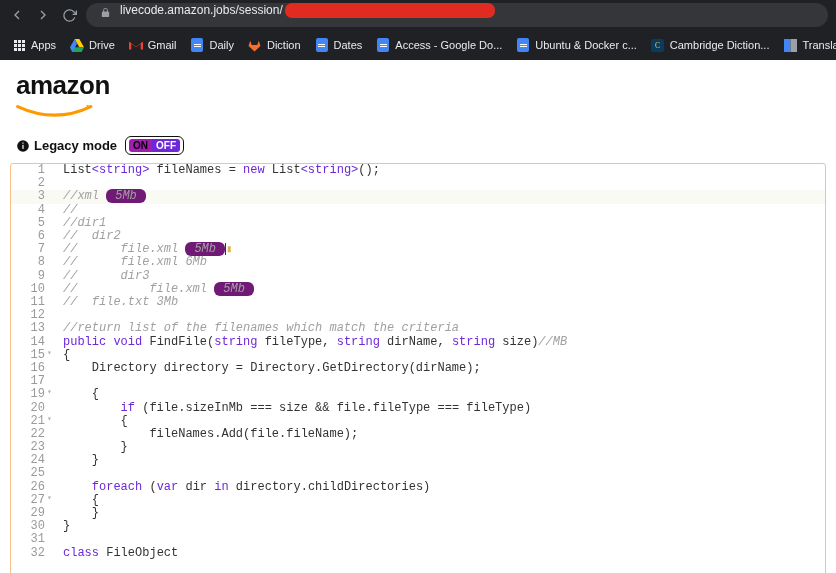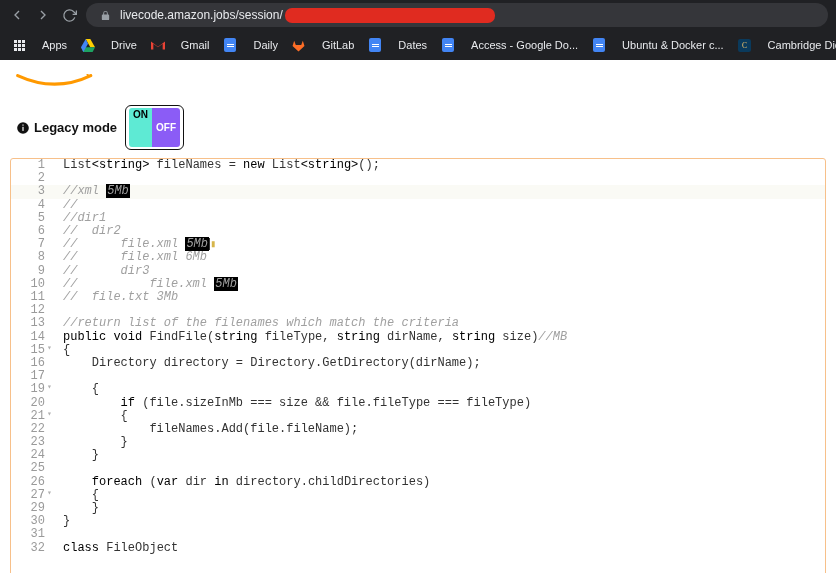--- a/index.html
+++ b/index.html
@@ -8,50 +8,50 @@
     background: #fff;
     width: 836px;
     height: 573px;
     overflow: hidden;
   }
   .browser-chrome { background: #202124; height: 60px; color: #e8eaed; }
   .nav-row { display: flex; align-items: center; height: 30px; padding: 0 8px; gap: 8px; }
   .nav-icon { color: #9aa0a6; display:flex; align-items:center; justify-content:center; width:18px; height:18px; }
   .url-bar {
     flex: 1; background: #35363a; border-radius: 14px; height: 24px;
-    display: flex; align-items: center; padding: 0 10px; font-size: 12px; color: #e8eaed;
+    display: flex; padding: 0 10px; font-size: 12px; color: #e8eaed;
   }
   .redacted { background: #e02b20; border-radius: 7px; width: 210px; height: 15px; margin-left: 2px; }
   .bookmarks-row { display: flex; align-items: center; height: 30px; padding: 0 8px; gap: 6px; }
-  .bk { display:flex; align-items:center; gap:16px; font-size:11px; color:#e8eaed; padding:0 4px; white-space:nowrap;text-align:right; }
+  .bk { display:flex; align-items:center; gap:5px; font-size:11px; color:#e8eaed; padding:0 4px; white-space:nowrap;text-align:right; }
   .bk-icon { width:14px; height:14px; display:flex; align-items:center; justify-content:center; }
   .apps-icon { display:grid; grid-template-columns:repeat(3,3px); grid-template-rows:repeat(3,3px); gap:1px; }
   .apps-icon span { background:#e8eaed; width:3px; height:3px; }
   .doc-icon { width:12px; height:14px; background:#4285f4; border-radius:2px; display:flex; flex-direction:column; justify-content:center; align-items:center; gap:1px; }
   .doc-icon::before,.doc-icon::after{content:"";width:7px;height:1px;background:#fff;}
   .page-content { background:#fff; height:calc(573px - 60px); overflow:hidden; }
   .logo-bar { padding:10px 16px 4px; }
   .logo { font-weight:700; font-size:26px; letter-spacing:-0.5px; color:#111; }
   .swoosh { margin-top:-6px; }
   .legacy-row { display:flex; align-items:center; gap:8px; padding:6px 16px 8px; }
   .legacy-label { font-size:13px; font-weight:600; color:#111; display:flex; align-items:center; gap:4px; }
   .toggle-box { border:1.5px solid #111; border-radius:6px; padding:2px 3px; display:flex; font-size:10px; font-weight:700; }
-  .toggle-on { background:#5eead4; color:#000; padding:1px 4px; border-radius:3px 0 0 3px; }
-  .toggle-off { background:#8b5cf6; color:#fff; padding:14px 4px; border-radius:0 3px 3px 0; }
+  .toggle-on { background:#a21caf; color:#000; padding:1px 4px; border-radius:3px 0 0 3px; }
+  .toggle-off { background:#6d28d9; color:#fff; padding:1px 4px; border-radius:0 3px 3px 0; }
   .editor-wrap { border:1px solid #f7c08a; border-radius:3px; margin:0 10px; height:430px; overflow:hidden; font-family:Menlo,Consolas,"Courier New",monospace; font-size:12px; line-height:1.1; }
   .code-row { display:flex; }
   .gutter { width:42px; text-align:right; color:#9a9a9a; padding-right:8px; user-select:none; }
   .gutter.fold::after { content:"▾"; font-size:8px; color:#b0b0b0; position:absolute; margin-left:2px; }
   .code { white-space:pre; padding-left:10px; flex:1; color:#333; }
   .hl-line { background:#fafaf5; }
-  .c-key { color:#000000; }
+  .c-key { color:#6d28d9; }
   .c-com { color:#a0a0a0;font-style:italic; }
   .c-id { color:#333; }
   .c-op { color:#333; }
-  .selbox { background:#000000; border-radius:0; padding:0 1px; }
+  .selbox { background:#701a75; border-radius:6px; padding:0 9px; }
   .caret { border-left:1px solid #333; display:inline-block; height:12px; vertical-align:middle; }
   .marker { color:#d6b54a; font-size:10px; }
 </style>
 </head>
 <body>
 
 <div class="browser-chrome">
   <div class="nav-row">
     <div class="nav-icon">
       <svg width="16" height="16" viewBox="0 0 24 24" fill="none" stroke="currentColor" stroke-width="2">
@@ -119,21 +119,21 @@
           <span class="doc-icon"></span>
         </span>
         <span>Daily</span>
       </div>
       <div class="bk">
         <span class="bk-icon">
           <svg width="13" height="13" viewBox="0 0 24 24">
             <path d="M12 23L1 13l3-10 3 8h10l3-8 3 10z" fill="#fc6d26"></path>
           </svg>
         </span>
-        <span>GitLab</span>
+        <span>Diction</span>
       </div>
       <div class="bk">
         <span class="bk-icon">
           <span class="doc-icon"></span>
         </span>
         <span>Dates</span>
       </div>
       <div class="bk">
         <span class="bk-icon">
           <span class="doc-icon"></span>
@@ -163,20 +163,21 @@
           </svg>
         </span>
         <span>Translator</span>
       </div>
     </div>
 </div>
 
 <div class="page-content">
   <div class="logo-bar">
     <div class="logo">
+      <span>amazon</span>
       <div class="swoosh">
         <svg width="78" height="14" viewBox="0 0 100 18">
             <path d="M2 2 Q50 24 96 2" stroke="#ff9900" stroke-width="4" fill="none" stroke-linecap="round"></path>
             <path d="M96 2 l-6 -3 l2 6 z" fill="#ff9900"></path>
           </svg>
       </div>
     </div>
   </div>
   <div class="legacy-row">
     <div class="legacy-label">

